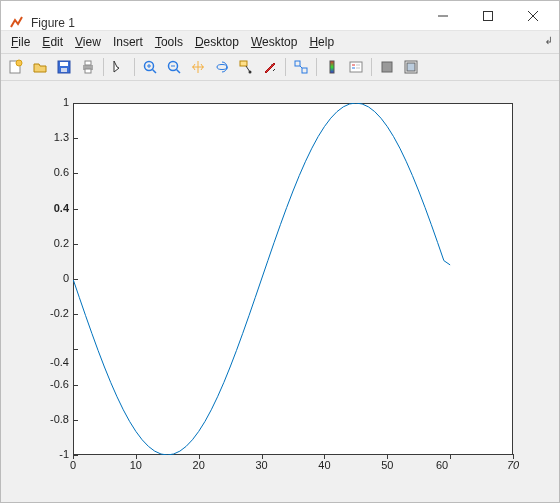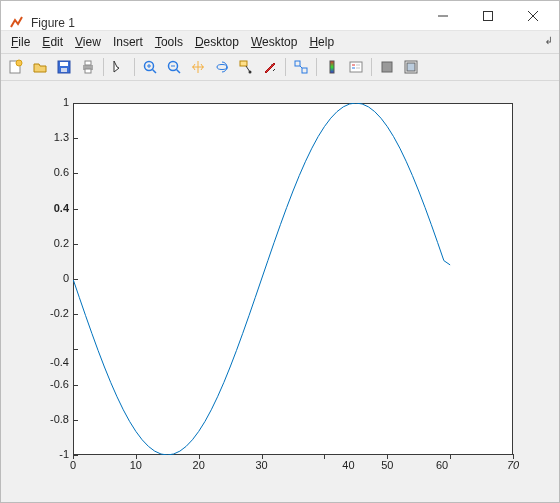--- a/index.html
+++ b/index.html
@@ -286,21 +286,21 @@
       <div class="ytick-label" style="top: 15px;">1</div>
       <div class="tick-y" style="top: 22px;"></div>
       <div class="xtick-label" style="left: 72px;">0</div>
       <div class="tick-x" style="left: 72px;"></div>
       <div class="xtick-label" style="left: 134.857px;">10</div>
       <div class="tick-x" style="left: 134.857px;"></div>
       <div class="xtick-label" style="left: 197.714px;">20</div>
       <div class="tick-x" style="left: 197.714px;"></div>
       <div class="xtick-label" style="left: 260.571px;">30</div>
       <div class="tick-x" style="left: 260.571px;"></div>
-      <div class="xtick-label" style="left: 323.429px; margin-left: 24px;">40</div>
+      <div class="xtick-label" style="left: 323.429px;">40</div>
       <div class="tick-x" style="left: 323.429px;"></div>
       <div class="xtick-label" style="left: 386.286px;">50</div>
       <div class="tick-x" style="left: 386.286px;"></div>
       <div class="xtick-label" style="left: 441px;">60</div>
       <div class="tick-x" style="left: 449.143px;"></div>
       <div class="xtick-label" style="left: 512px; font-style: italic;">70</div>
       <div class="tick-x" style="left: 512px;"></div>
     </div>
 </div>
 

